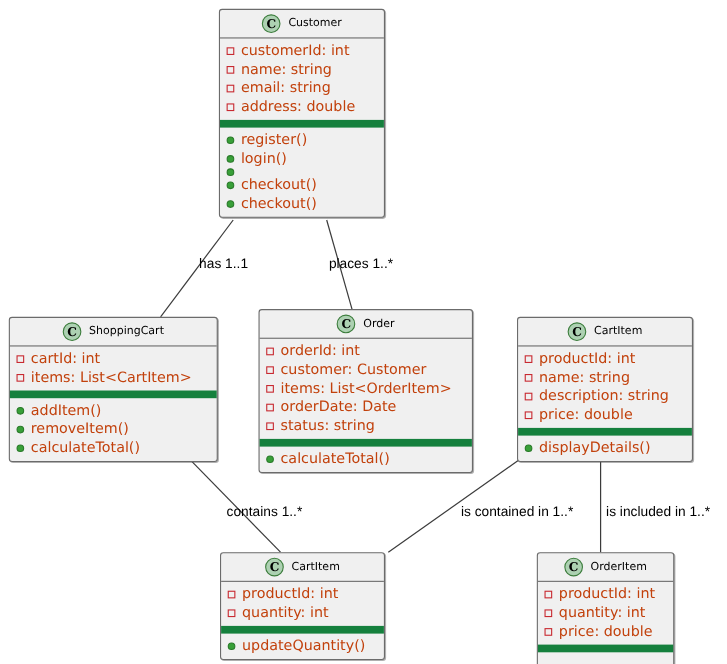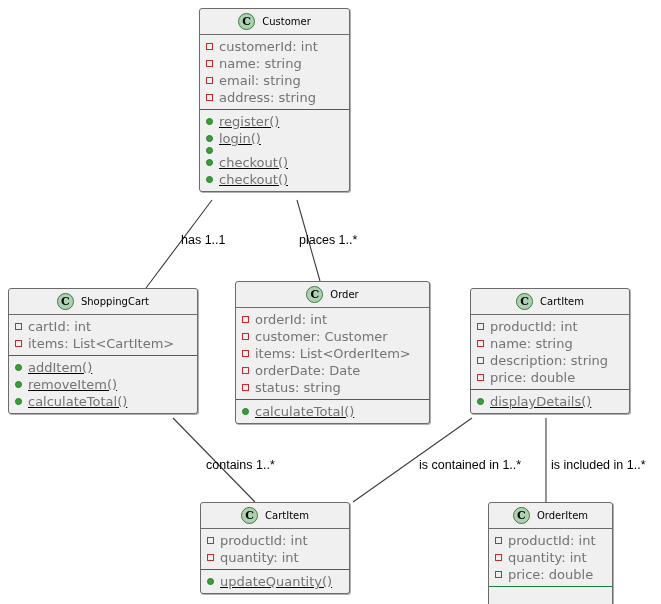--- a/index.html
+++ b/index.html
@@ -60,33 +60,32 @@
   }
   .class-title {
     font-size: 10px;
     color: #000000;
     white-space: nowrap;
   }
   .compartment {
     padding: 3px 6px 3px 6px;
   }
   .compartment + .compartment {
-    border-top: 1px solid #15803d;
-    text-decoration: underline;
+    border-top: 7px solid #15803d;
   }
   .compartment.empty {
     height: 14px;
     padding: 3px 6px;
   }
   .member {
     display: flex;
     align-items: center;
     gap: 6px;
     font-size: 13px;
-    color: #737373;
+    color: #c2410c;
     line-height: 17px;
     white-space: nowrap;
   }
   .marker-field {
     width: 7px;
     height: 7px;
     border: 1px solid #C82930;
     background: transparent;
     box-sizing: border-box;
     flex: 0 0 auto;
@@ -135,21 +134,21 @@
           <div class="member">
             <span class="marker-field"></span>
             <span>name: string</span>
           </div>
           <div class="member">
             <span class="marker-field"></span>
             <span>email: string</span>
           </div>
           <div class="member">
             <span class="marker-field"></span>
-            <span>address: string</span>
+            <span>address: double</span>
           </div>
         </div>
         <div class="compartment">
           <div class="member">
             <span class="marker-method"></span>
             <span>register()</span>
           </div>
           <div class="member">
             <span class="marker-method"></span>
             <span>login()</span>

